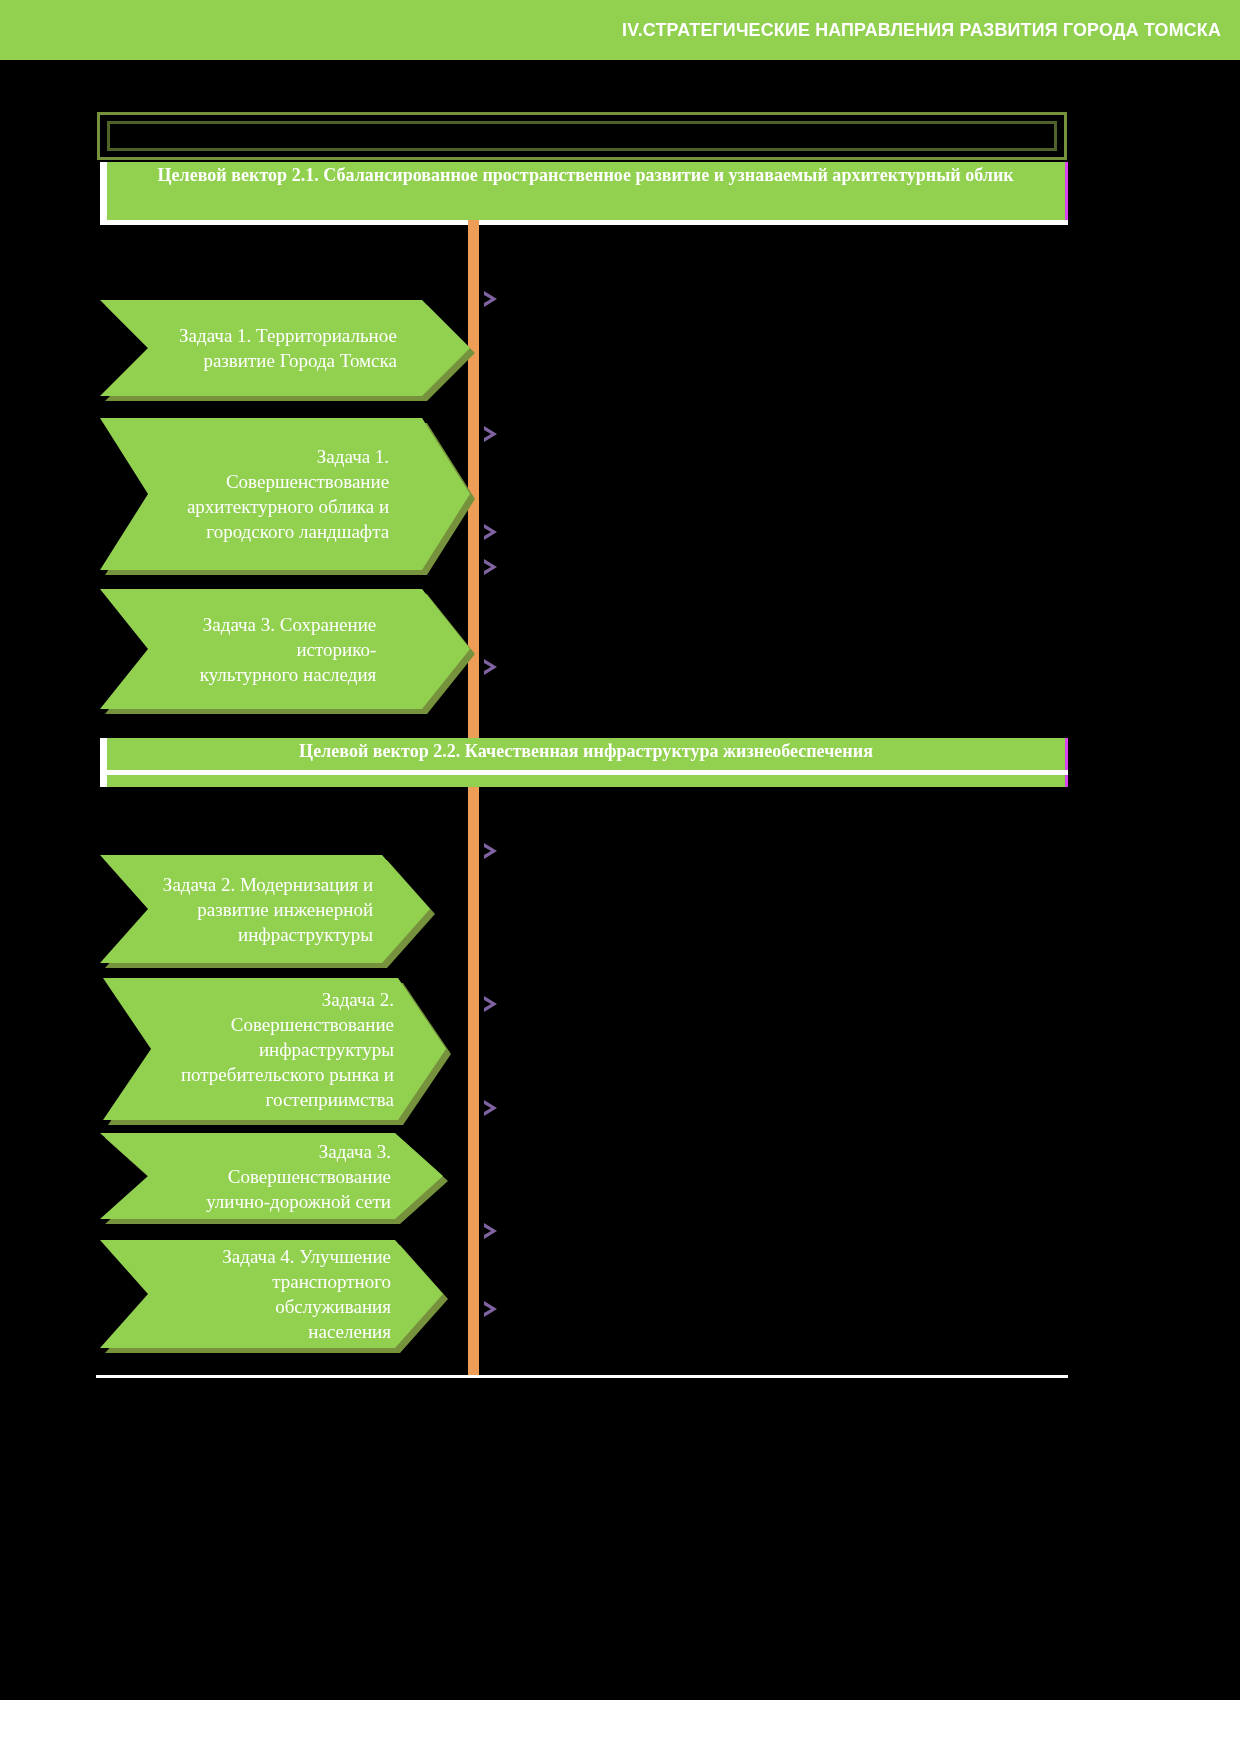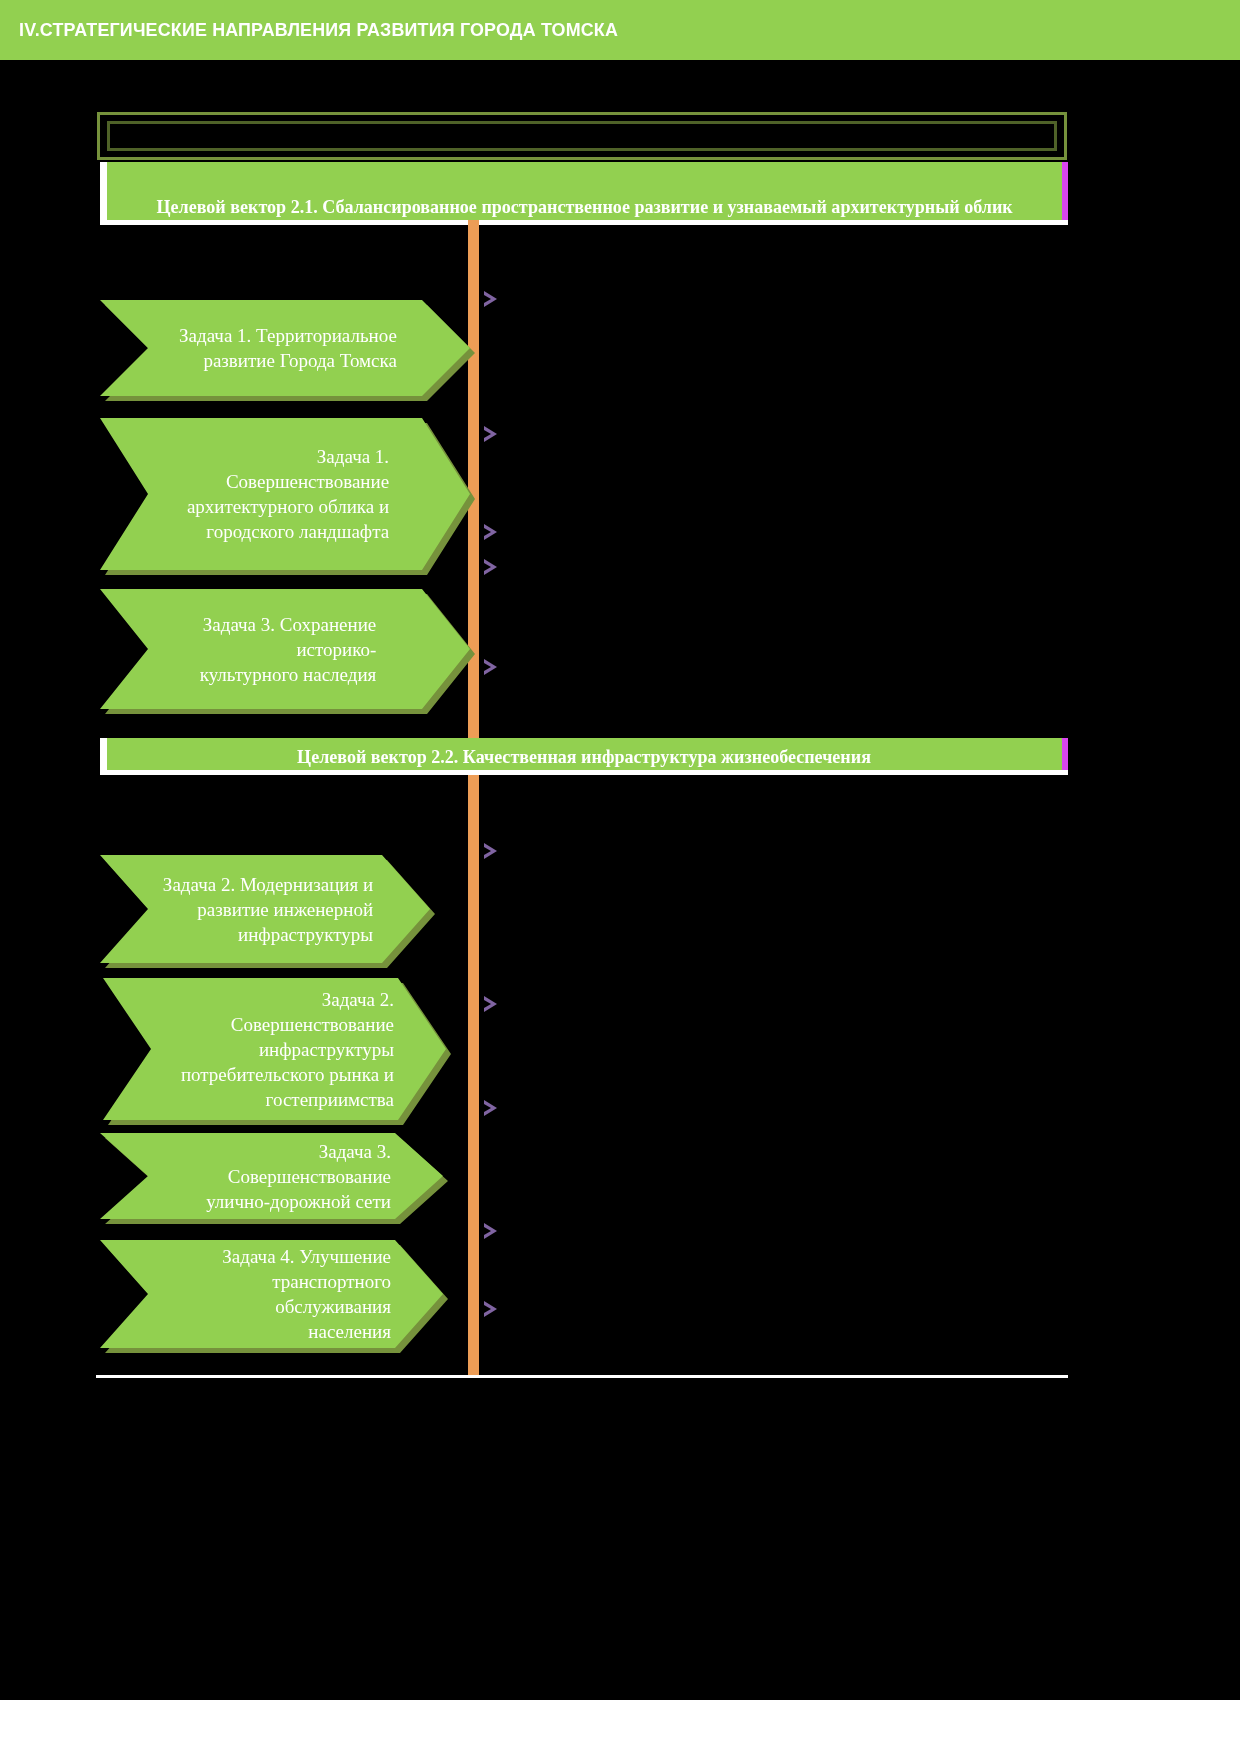--- a/index.html
+++ b/index.html
@@ -17,21 +17,21 @@
   }
   #slide{
     position:absolute;left:0;top:0;width:1240px;height:1700px;
     background:#000000;
   }
 
   
   .hdr-bar{
     position:absolute;left:0;top:0;width:1240px;height:60px;
     background:#92D050;
-    display:flex;align-items:center;justify-content:flex-start;
+    display:flex;align-items:center;justify-content:flex-end;
   }
   .hdr-title{
     font-family:"Liberation Sans", sans-serif;
     font-weight:bold;
     font-size:19px;
     color:#ffffff;
     letter-spacing:.2px;
     white-space:nowrap;
     transform:scaleX(.94);
   }
@@ -53,35 +53,35 @@
     font-size:14px;color:#000000;
     line-height:32px;text-align:center;
   }
 
   
   .vec-banner{
     position:absolute;
     background:#92D050;
     box-sizing:border-box;
     border-left:7px solid #ffffff;
-    border-right:6px solid #d946ef;
-    display:flex;align-items:flex-end;justify-content:center;
+    border-right:3px solid #d946ef;
+    display:flex;align-items:flex-start;justify-content:center;
   }
   .vec-banner .vtext{
     font-family:"Liberation Serif", serif;
     font-weight:bold;
     color:#ffffff;
     font-size:19px;
     line-height:26px;
     text-align:center;
     padding:0 10px;
     transform:scaleX(.95);
   }
   #vec1{left:100px;top:162px;width:968px;height:58px;}
-  #vec2{left:100px;top:738px;width:968px;height:32px;}
+  #vec2{left:100px;top:738px;width:968px;height:49px;}
 
   .banner-underline{
     position:absolute;background:#ffffff;height:5px;
   }
   #vec1-ul{left:100px;top:220px;width:968px;}
   #vec2-ul{left:100px;top:770px;width:968px;}
 
   
   .orange-line{
     position:absolute;left:468px;top:220px;width:11px;height:1155px;

